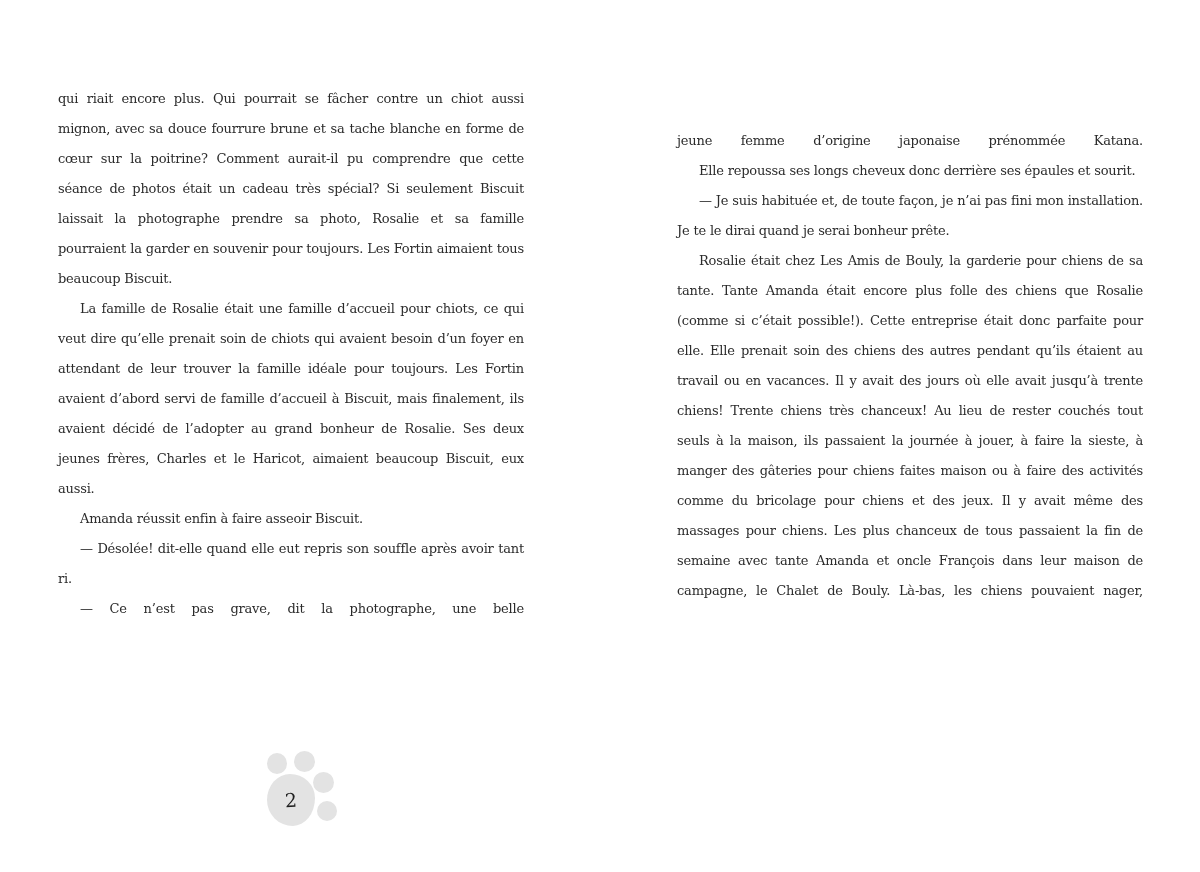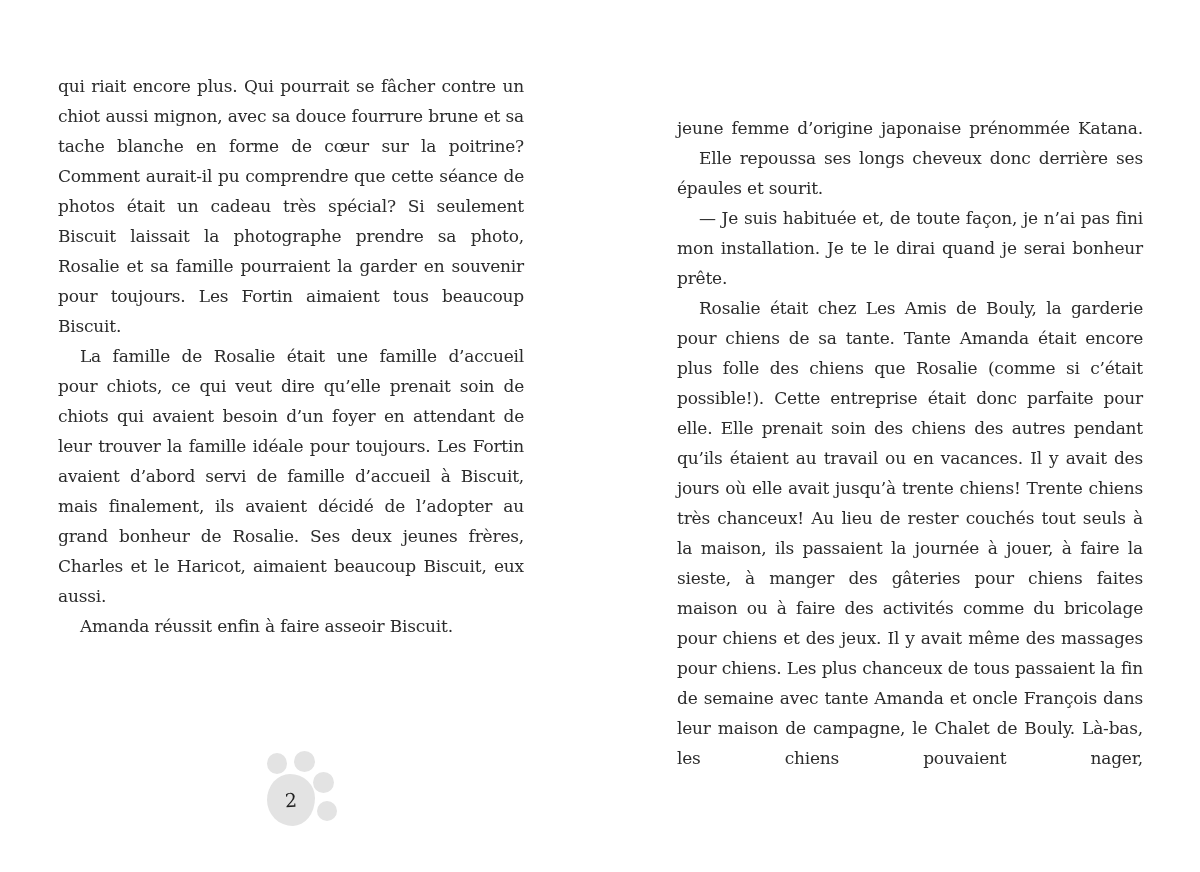--- a/index.html
+++ b/index.html
@@ -29,24 +29,24 @@
     position: absolute;
     top: 0;
     height: 872px;
     width: 600px;
   }
   .page-left  { left: 0; }
   .page-right { left: 600px; }
 
   .text-block {
     position: absolute;
-    top: 71px;
+    top: 84px;
     width: 466px;
     font-family: "DejaVu Serif", "Liberation Serif", serif;
-    font-size: 17px;
+    font-size: 13px;
     letter-spacing: -0.2px;
     line-height: 30px;
     color: var(--text);
   }
   .page-left  .text-block { left: 58px; }
   .page-right .text-block { left: 77px; margin-top: 42px; }
 
   .para {
     margin: 0;
     text-align: justify;
@@ -100,20 +100,22 @@
 </head>
 <body>
 
 <main class="spread">
 
   <section class="page page-left">
     <div class="text-block">
       <p class="para">qui riait encore plus. Qui pourrait se fâcher contre un chiot aussi mignon, avec sa douce fourrure brune et sa tache blanche en forme de cœur sur la poitrine? Comment aurait-il pu comprendre que cette séance de photos était un cadeau très spécial? Si seulement Biscuit laissait la photographe prendre sa photo, Rosalie et sa famille pourraient la garder en souvenir pour toujours. Les Fortin aimaient tous beaucoup Biscuit.</p>
       <p class="para indent">La famille de Rosalie était une famille d’accueil pour chiots, ce qui veut dire qu’elle prenait soin de chiots qui avaient besoin d’un foyer en attendant de leur trouver la famille idéale pour toujours. Les Fortin avaient d’abord servi de famille d’accueil à Biscuit, mais finalement, ils avaient décidé de l’adopter au grand bonheur de Rosalie. Ses deux jeunes frères, Charles et le Haricot, aimaient beaucoup Biscuit, eux aussi.</p>
       <p class="para indent">Amanda réussit enfin à faire asseoir Biscuit.</p>
+      <p class="para indent">— Désolée! dit-elle quand elle eut repris son souffle après avoir tant ri.</p>
+      <p class="para indent fill-last">— Ce n’est pas grave, dit la photographe, une belle</p>
     </div>
     <div class="paw paw-left">
       <div class="paw-shape">
         <span class="toe toe1"></span>
         <span class="toe toe2"></span>
         <span class="toe toe3"></span>
         <span class="toe toe4"></span>
         <span class="pad"></span>
       </div>
       <span class="page-num">2</span>

